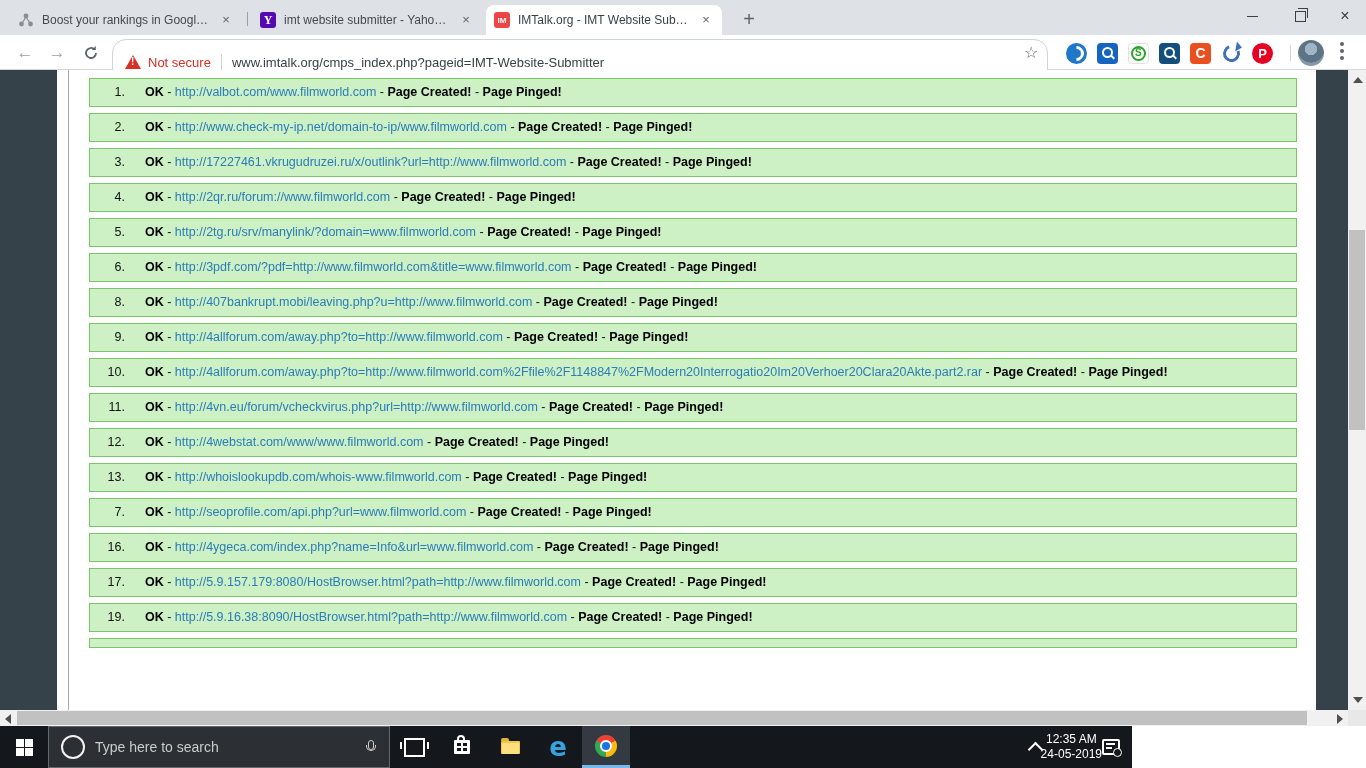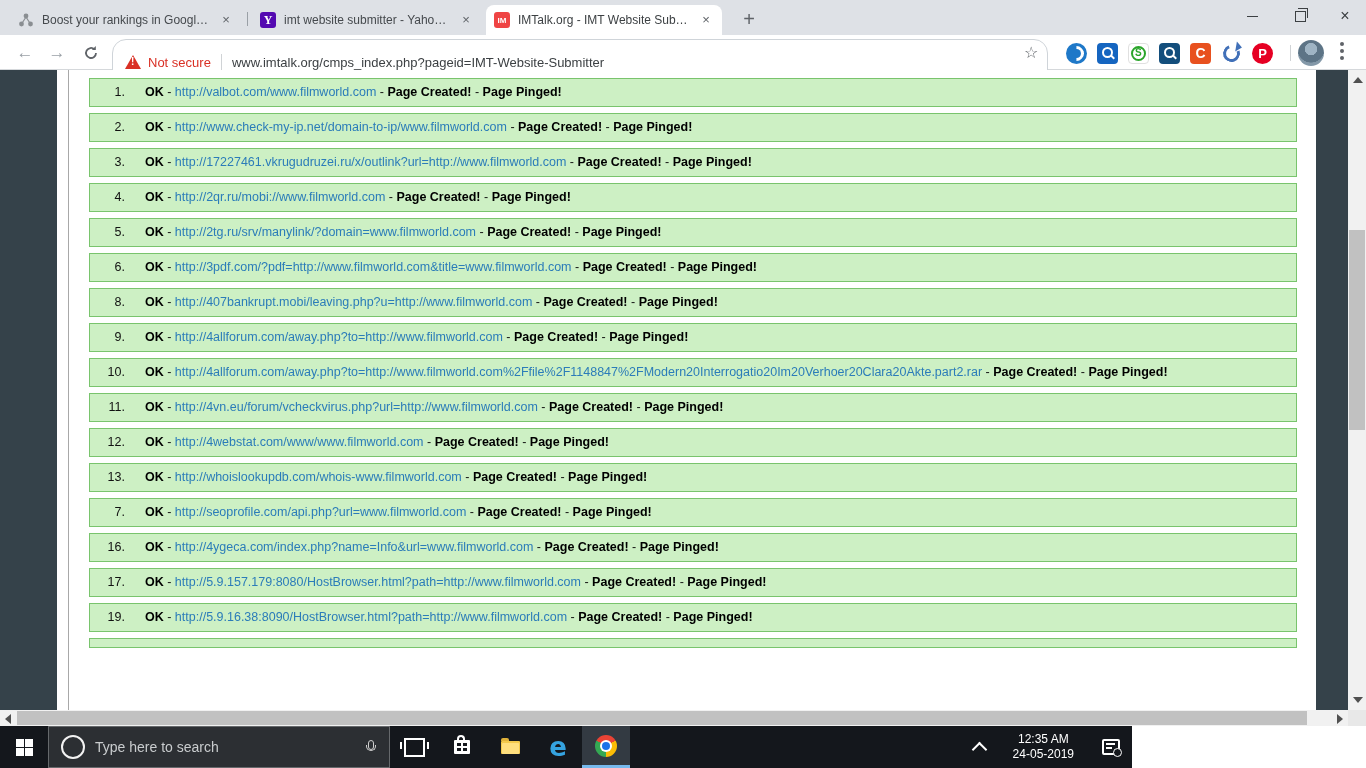--- a/index.html
+++ b/index.html
@@ -107,21 +107,21 @@
                 linear-gradient(#14171c,#14171c) 0 5px/4px 3px no-repeat,linear-gradient(#14171c,#14171c) 6px 5px/4px 3px no-repeat;}
   .folder{width:19px;height:13px;background:#f3c94c;border-radius:1px;position:relative;}
   .folder:before{content:"";position:absolute;left:0;top:-3px;width:8px;height:3px;background:#e0b23a;border-radius:2px 2px 0 0;}
   .folder:after{content:"";position:absolute;left:1px;top:2px;width:17px;height:11px;background:#ffdf7e;border-radius:1px;}
   .edge-e{color:#35a3e0;font-size:26px;font-weight:bold;line-height:26px;font-family:"DejaVu Sans",sans-serif;}
   .chrome-slot{background:#333a42;border-bottom:3px solid #76b9ed;box-sizing:border-box;}
   .chrome-ball{width:22px;height:22px;border-radius:50%;position:relative;
      background:conic-gradient(#ea4335 0 60deg,#fbbc05 60deg 180deg,#34a853 180deg 300deg,#ea4335 300deg 360deg);}
   .chrome-ball:before{content:"";position:absolute;left:5px;top:5px;width:12px;height:12px;border-radius:50%;background:#fff;}
   .chrome-ball:after{content:"";position:absolute;left:7px;top:7px;width:8px;height:8px;border-radius:50%;background:#1a73e8;}
-  .tb-right{margin-left:auto;display:flex;align-items:center;gap:28px;padding-right:12px;}
+  .tb-right{margin-left:auto;display:flex;align-items:center;gap:0;padding-right:12px;}
   .chevron{width:9px;height:9px;border-left:2px solid #fff;border-top:2px solid #fff;transform:rotate(45deg);margin-top:4px;}
   .clock{color:#fff;font-size:12px;text-align:center;line-height:15px;}
   .notif{width:18px;height:16px;border:2px solid #fff;border-radius:2px;position:relative;background:#14171c;box-sizing:border-box;}
   .notif:before{content:"";position:absolute;left:2px;top:2px;width:9px;height:6px;
      background:linear-gradient(#fff,#fff) 0 0/9px 2px no-repeat,linear-gradient(#fff,#fff) 0 4px/6px 2px no-repeat;}
   .notif:after{content:"";position:absolute;right:-4px;bottom:-4px;width:7px;height:7px;border-radius:50%;background:#14171c;border:1px solid #fff;}
 </style>
 </head>
 <body>
 
@@ -206,21 +206,21 @@
 
 <div class="content-bg"></div>
 <div class="side-band band-left"></div>
 <div class="side-band band-right"></div>
 <div class="v-rule"></div>
 
 <div class="results">
     <div class="result-row"><span class="num">1.</span><b>OK</b> - <a>http://valbot.com/www.filmworld.com</a> - <b>Page Created!</b> - <b>Page Pinged!</b></div>
     <div class="result-row"><span class="num">2.</span><b>OK</b> - <a>http://www.check-my-ip.net/domain-to-ip/www.filmworld.com</a> - <b>Page Created!</b> - <b>Page Pinged!</b></div>
     <div class="result-row"><span class="num">3.</span><b>OK</b> - <a>http://17227461.vkrugudruzei.ru/x/outlink?url=http://www.filmworld.com</a> - <b>Page Created!</b> - <b>Page Pinged!</b></div>
-    <div class="result-row"><span class="num">4.</span><b>OK</b> - <a>http://2qr.ru/mobi://www.filmworld.com</a> - <b>Page Created!</b> - <b>Page Pinged!</b></div>
+    <div class="result-row"><span class="num">4.</span><b>OK</b> - <a>http://2qr.ru/forum://www.filmworld.com</a> - <b>Page Created!</b> - <b>Page Pinged!</b></div>
     <div class="result-row"><span class="num">5.</span><b>OK</b> - <a>http://2tg.ru/srv/manylink/?domain=www.filmworld.com</a> - <b>Page Created!</b> - <b>Page Pinged!</b></div>
     <div class="result-row"><span class="num">6.</span><b>OK</b> - <a>http://3pdf.com/?pdf=http://www.filmworld.com&amp;title=www.filmworld.com</a> - <b>Page Created!</b> - <b>Page Pinged!</b></div>
     <div class="result-row"><span class="num">8.</span><b>OK</b> - <a>http://407bankrupt.mobi/leaving.php?u=http://www.filmworld.com</a> - <b>Page Created!</b> - <b>Page Pinged!</b></div>
     <div class="result-row"><span class="num">9.</span><b>OK</b> - <a>http://4allforum.com/away.php?to=http://www.filmworld.com</a> - <b>Page Created!</b> - <b>Page Pinged!</b></div>
     <div class="result-row"><span class="num">10.</span><b>OK</b> - <a>http://4allforum.com/away.php?to=http://www.filmworld.com%2Ffile%2F1148847%2FModern20Interrogatio20Im20Verhoer20Clara20Akte.part2.rar</a> - <b>Page Created!</b> - <b>Page Pinged!</b></div>
     <div class="result-row"><span class="num">11.</span><b>OK</b> - <a>http://4vn.eu/forum/vcheckvirus.php?url=http://www.filmworld.com</a> - <b>Page Created!</b> - <b>Page Pinged!</b></div>
     <div class="result-row"><span class="num">12.</span><b>OK</b> - <a>http://4webstat.com/www/www.filmworld.com</a> - <b>Page Created!</b> - <b>Page Pinged!</b></div>
     <div class="result-row"><span class="num">13.</span><b>OK</b> - <a>http://whoislookupdb.com/whois-www.filmworld.com</a> - <b>Page Created!</b> - <b>Page Pinged!</b></div>
     <div class="result-row"><span class="num">7.</span><b>OK</b> - <a>http://seoprofile.com/api.php?url=www.filmworld.com</a> - <b>Page Created!</b> - <b>Page Pinged!</b></div>
     <div class="result-row"><span class="num">16.</span><b>OK</b> - <a>http://4ygeca.com/index.php?name=Info&amp;url=www.filmworld.com</a> - <b>Page Created!</b> - <b>Page Pinged!</b></div>

